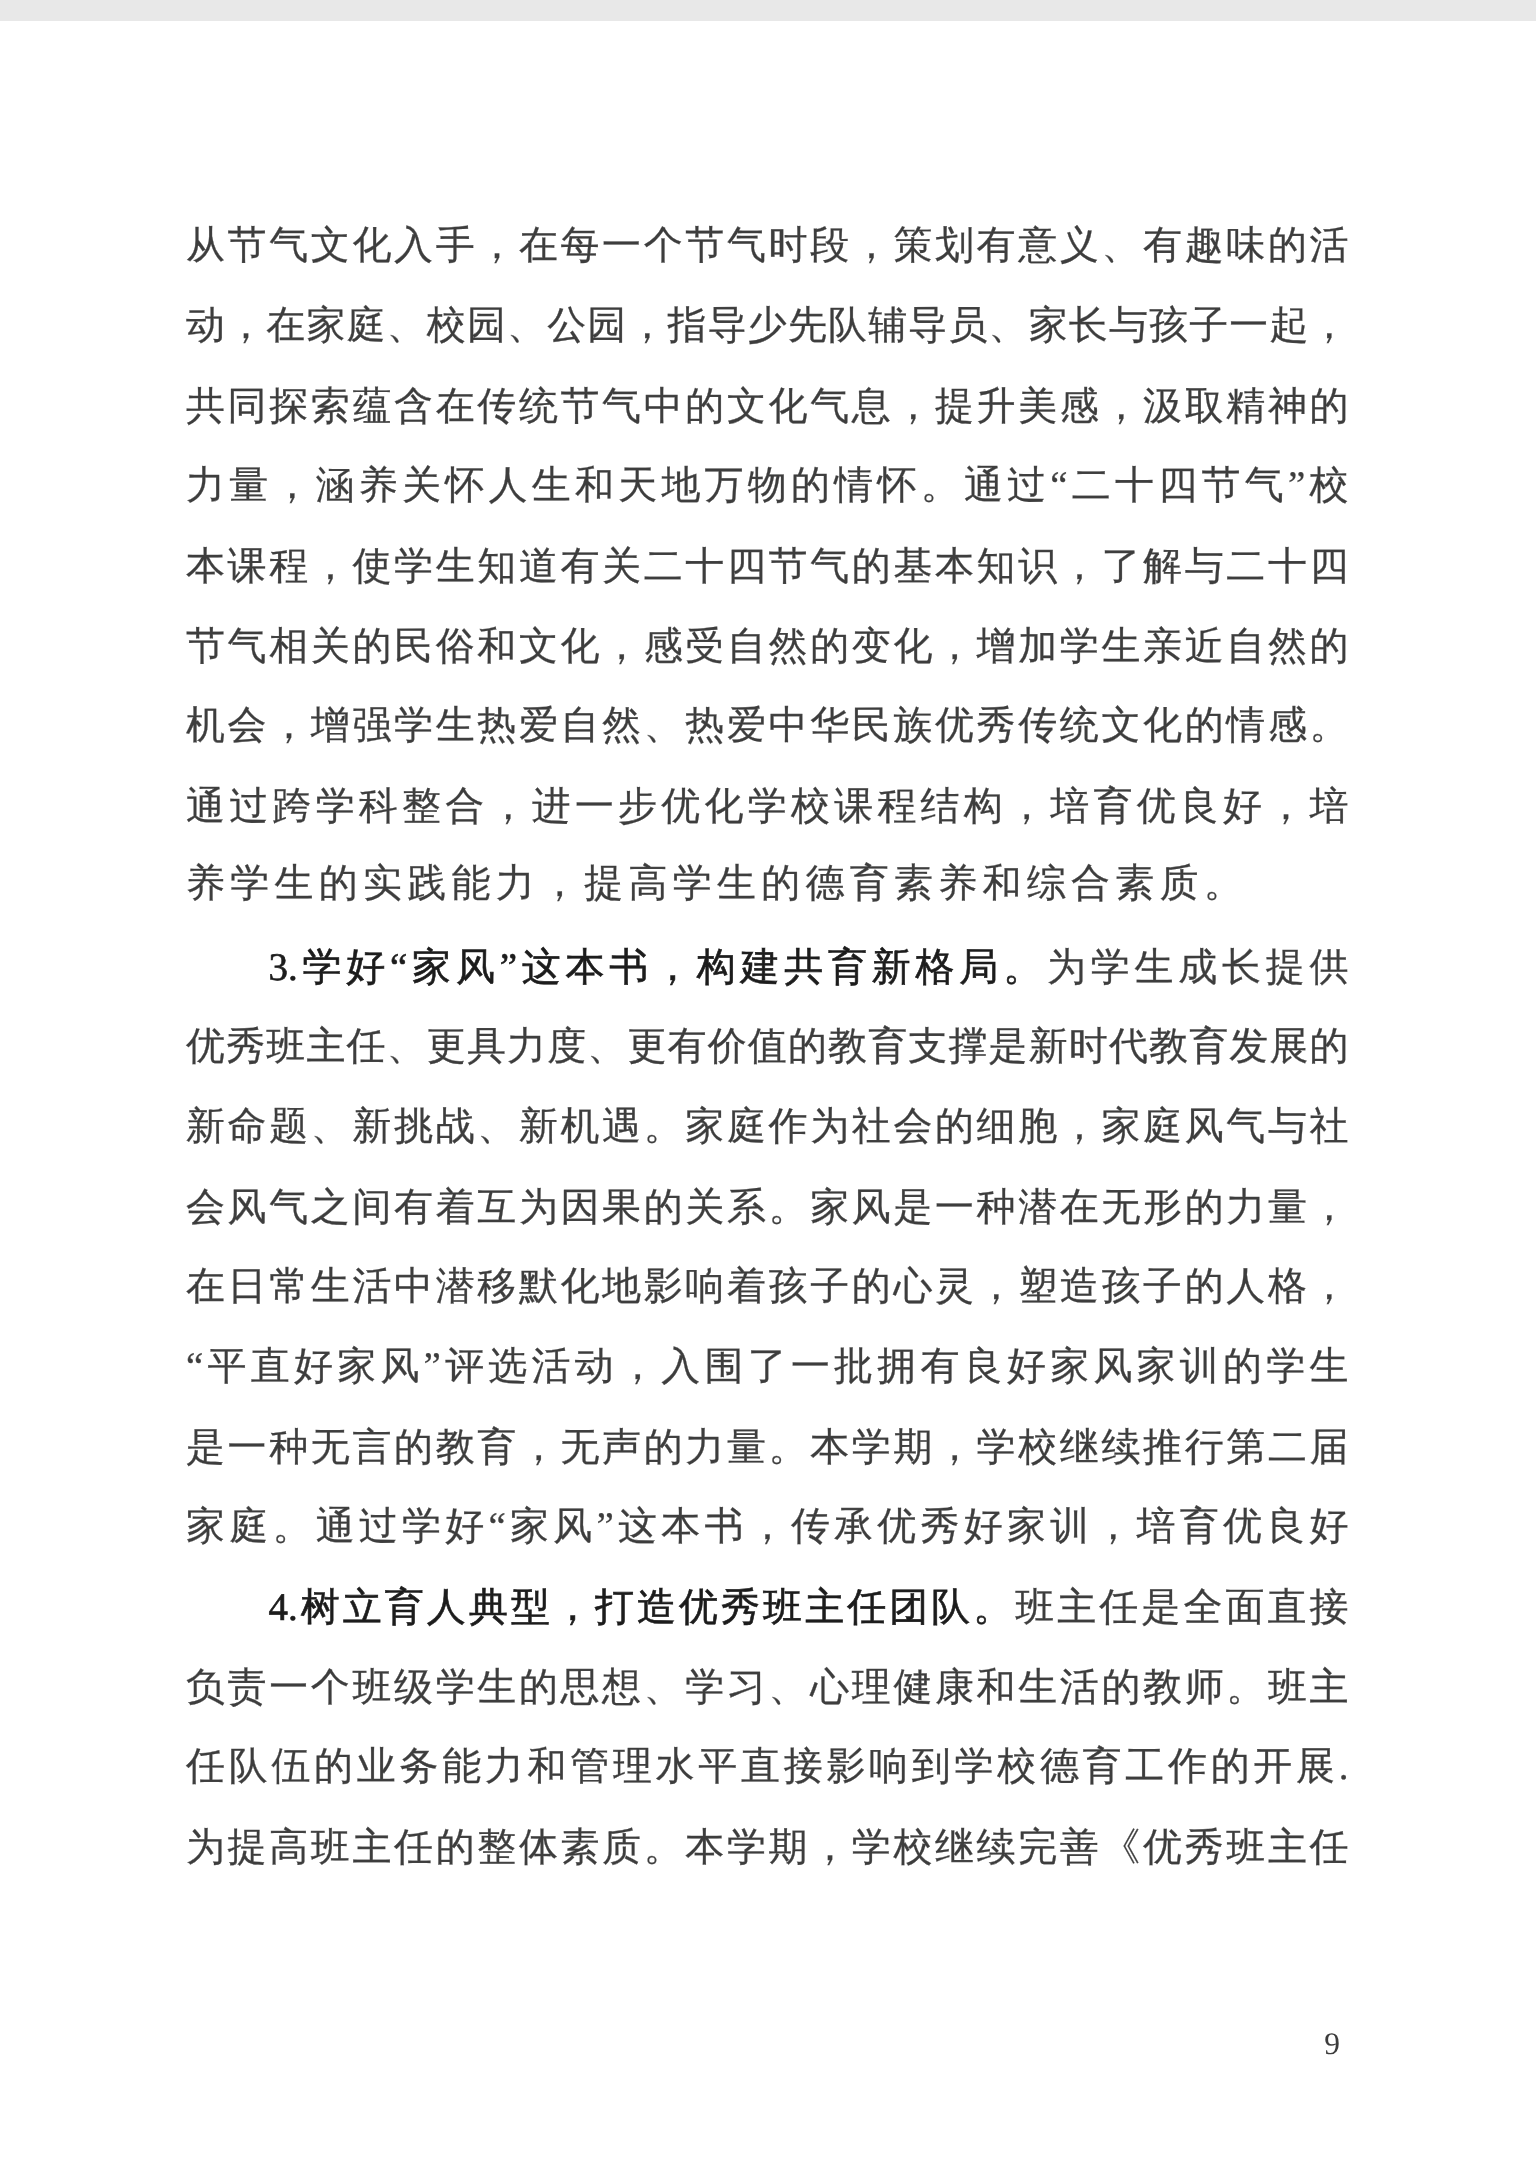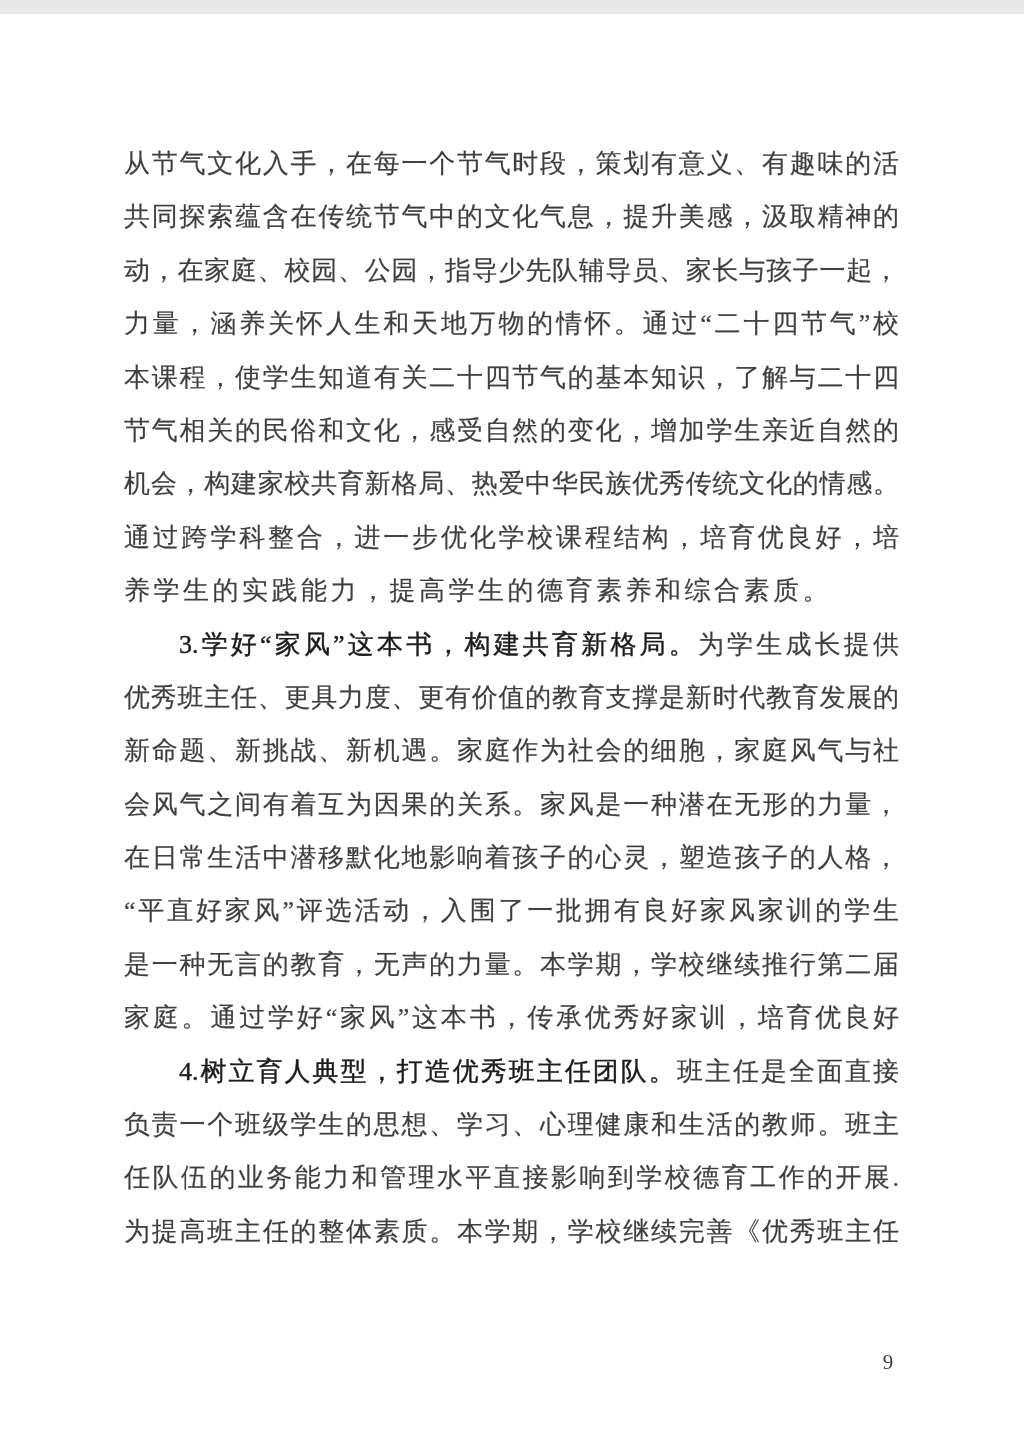--- a/index.html
+++ b/index.html
@@ -29,20 +29,21 @@
     color: #3d3d3d;
     text-align: justify;
     text-align-last: justify;
     white-space: nowrap;
     -webkit-text-stroke: 0.2px #555;
   }
   .line.para-end {
     text-align: left;
     text-align-last: left;
     letter-spacing: 3.5px;
+    font-family: Liberation Mono, monospace;
   }
   .line.heading {
     text-indent: 55px;
   }
   .bold-lead {
     font-weight: 400;
     color: #1c1c1c;
     -webkit-text-stroke: 0.4px #1c1c1c;
   }
   .page-number {
@@ -54,26 +55,26 @@
     font-size: 21px;
     color: #3c3c3c;
   }
 </style>
 </head>
 <body>
 
 <div class="page">
   <div class="text-block">
       <div class="line body"><span>从节气文化入手，在每一个节气时段，策划有意义、有趣味的活</span></div>
+      <div class="line body"><span>动，在家庭、校园、公园，指导少先队辅导员、家长与孩子一起，</span></div>
       <div class="line body"><span>共同探索蕴含在传统节气中的文化气息，提升美感，汲取精神的</span></div>
-      <div class="line body"><span>动，在家庭、校园、公园，指导少先队辅导员、家长与孩子一起，</span></div>
       <div class="line body"><span>力量，涵养关怀人生和天地万物的情怀。通过“二十四节气”校</span></div>
       <div class="line body"><span>本课程，使学生知道有关二十四节气的基本知识，了解与二十四</span></div>
       <div class="line body"><span>节气相关的民俗和文化，感受自然的变化，增加学生亲近自然的</span></div>
-      <div class="line body"><span>机会，构建家校共育新格局、热爱中华民族优秀传统文化的情感。</span></div>
+      <div class="line body"><span>机会，增强学生热爱自然、热爱中华民族优秀传统文化的情感。</span></div>
       <div class="line body"><span>通过跨学科整合，进一步优化学校课程结构，培育优良好，培</span></div>
       <div class="line para-end"><span>养学生的实践能力，提高学生的德育素养和综合素质。</span></div>
       <div class="line heading"><span class="bold-lead">3.学好“家风”这本书，构建共育新格局。</span><span>为学生成长提供</span></div>
       <div class="line body"><span>优秀班主任、更具力度、更有价值的教育支撑是新时代教育发展的</span></div>
       <div class="line body"><span>新命题、新挑战、新机遇。家庭作为社会的细胞，家庭风气与社</span></div>
       <div class="line body"><span>会风气之间有着互为因果的关系。家风是一种潜在无形的力量，</span></div>
       <div class="line body"><span>在日常生活中潜移默化地影响着孩子的心灵，塑造孩子的人格，</span></div>
       <div class="line body"><span>“平直好家风”评选活动，入围了一批拥有良好家风家训的学生</span></div>
       <div class="line body"><span>是一种无言的教育，无声的力量。本学期，学校继续推行第二届</span></div>
       <div class="line body"><span>家庭。通过学好“家风”这本书，传承优秀好家训，培育优良好</span></div>

